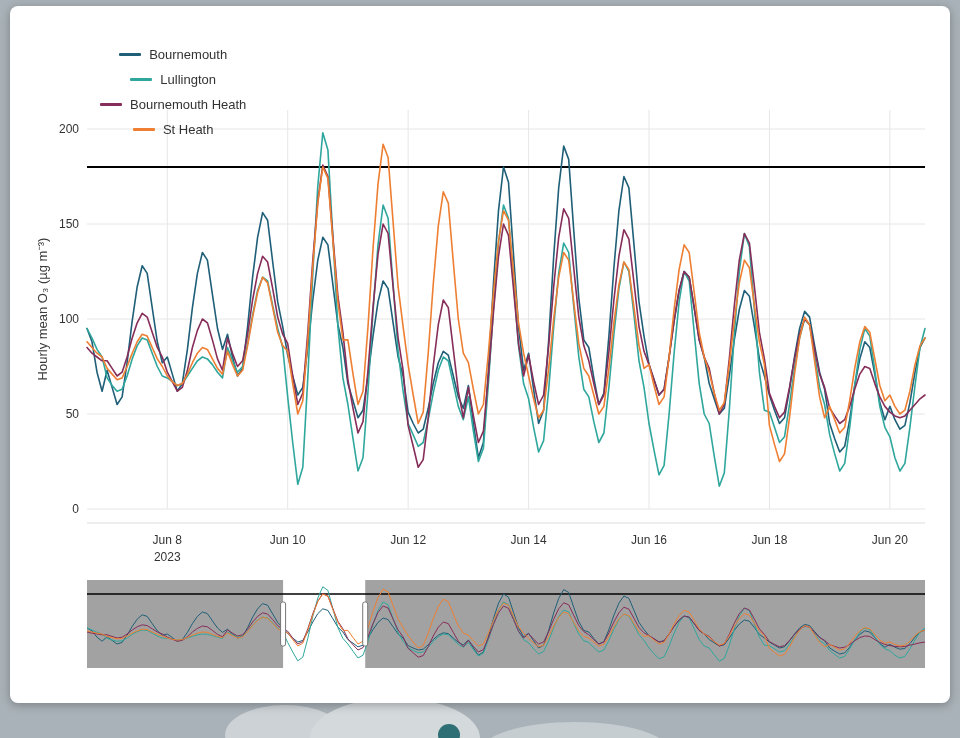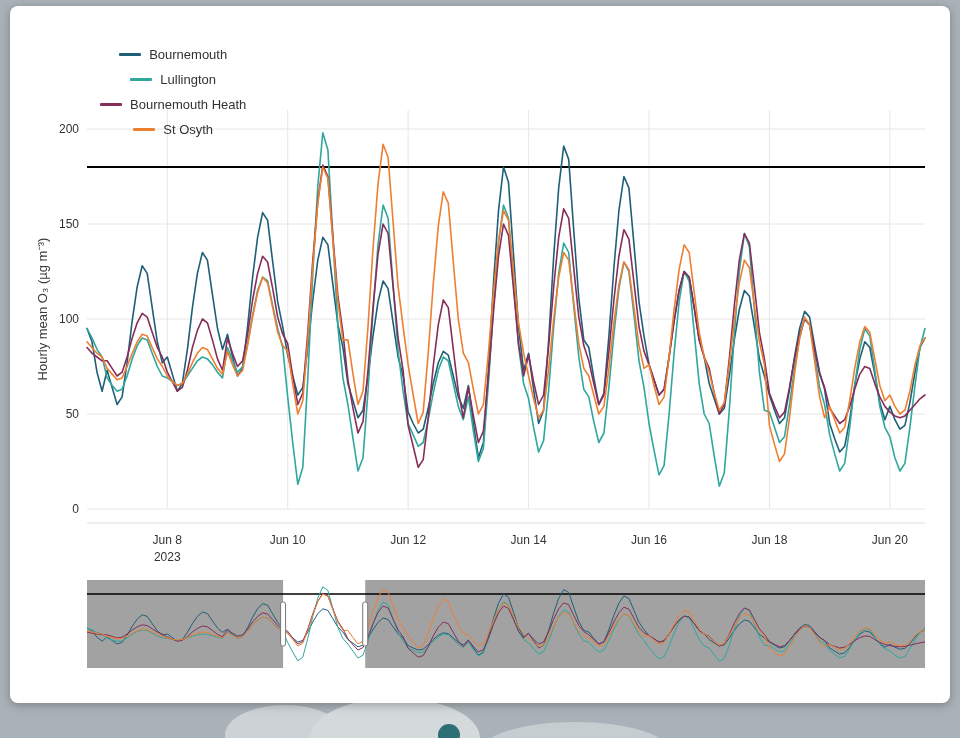--- a/index.html
+++ b/index.html
@@ -46,21 +46,21 @@
   <div class="legend-item">
     <span class="swatch" style="background: rgb(47, 167, 157);"></span>
     <span class="lbl">Lullington</span>
   </div>
   <div class="legend-item">
     <span class="swatch" style="background: rgb(134, 45, 89);"></span>
     <span class="lbl">Bournemouth Heath</span>
   </div>
   <div class="legend-item">
     <span class="swatch" style="background: rgb(238, 127, 50);"></span>
-    <span class="lbl">St Osyth</span>
+    <span class="lbl">St Heath</span>
   </div>
 </div>
 
 <div class="ylabel">Hourly mean O₃ (µg m⁻³)</div>
 
 <svg class="chart-svg" id="chart-svg" width="960" height="738">
     <g>
       <line x1="87" x2="925" y1="509" y2="509" stroke="#e6e6e6" stroke-width="1"></line>
       <text x="79" y="513" font-family="&quot;Liberation Sans&quot;, sans-serif" font-size="12" fill="#333" text-anchor="end">0</text>
       <line x1="87" x2="925" y1="414" y2="414" stroke="#e6e6e6" stroke-width="1"></line>

